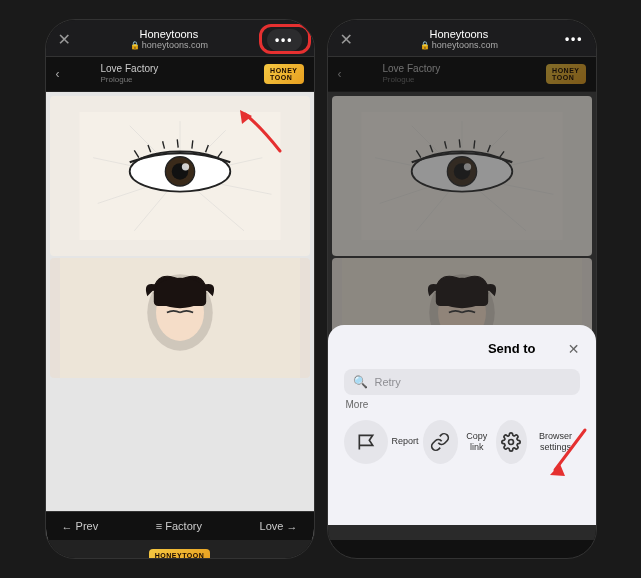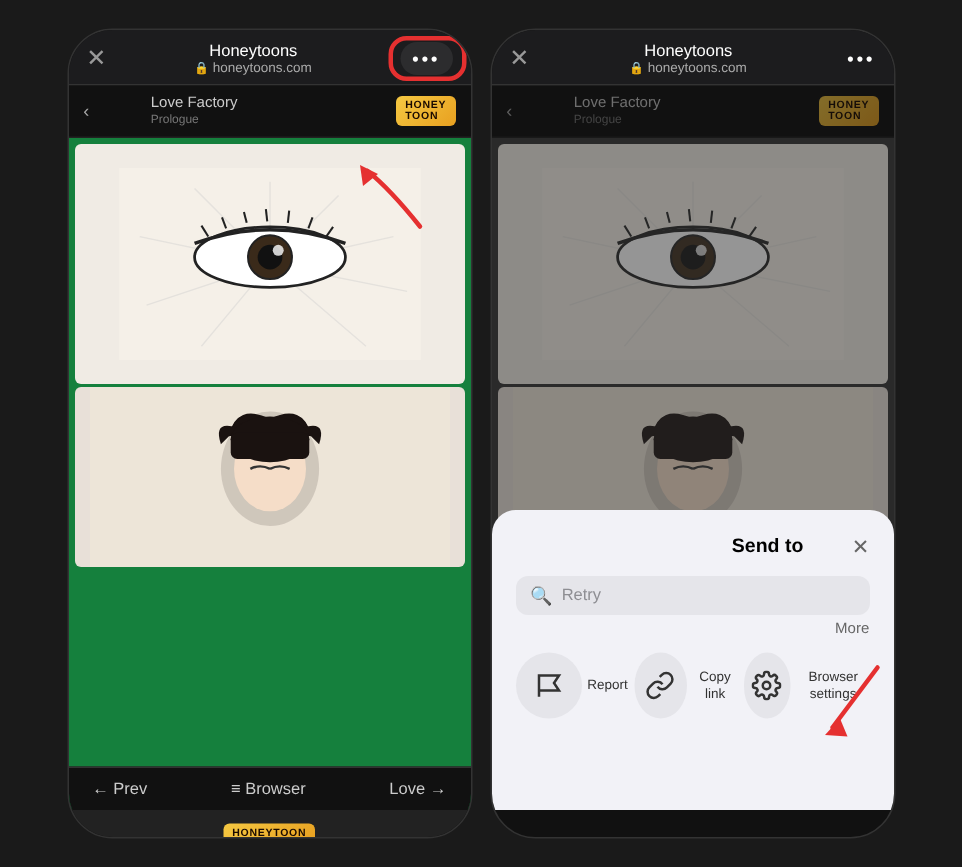--- a/index.html
+++ b/index.html
@@ -79,21 +79,21 @@
       font-size: 16px;
       cursor: pointer;
       font-weight: bold;
       letter-spacing: 1px;
     }
 
     
     .browser-content {
       width: 100%;
       height: calc(100% - 90px);
-      background: #15803d;
+      background: #e5e5e5;
       position: relative;
       overflow: hidden;
     }
 
     
     .content-header {
       background: #111;
       padding: 6px 10px;
       display: flex;
       align-items: center;
@@ -276,21 +276,20 @@
 
     .sheet-search-text {
       color: #8e8e93;
       font-size: 11px;
     }
 
     .sheet-more-label {
       color: #666;
       font-size: 10px;
       margin: 4px 0 10px 2px;
-      text-align: right;
     }
 
     .sheet-actions {
       display: flex;
       justify-content: space-around;
       gap: 4px;
     }
 
     .sheet-action {
       display: flex;
@@ -439,21 +438,21 @@
             <rect x="86" y="28" width="48" height="16" fill="#1a1210" rx="4"></rect>
 
             <path d="M98 50 Q104 47 110 50" stroke="#333" stroke-width="1.5" fill="none"></path>
             <path d="M110 50 Q116 47 122 50" stroke="#333" stroke-width="1.5" fill="none"></path>
           </svg>
         </div>
       </div>
 
       <div class="bottom-nav">
         <span class="nav-prev">← Prev</span>
-        <span class="nav-episodes">≡  Browser</span>
+        <span class="nav-episodes">≡  Factory</span>
         <span class="nav-next">Love →</span>
       </div>
     </div>
 
     <div class="bottom-logo-bar">
       <div class="honey-logo" style="display:inline-block; font-size:10px;">
         <span>HONEYTOON</span>
       </div>
     </div>
   </div>
@@ -528,21 +527,21 @@
             <path d="M140 35 Q145 20 130 25" fill="#1a1210"></path>
             <ellipse cx="110" cy="50" rx="22" ry="26" fill="#f5ddc8"></ellipse>
             <ellipse cx="110" cy="32" rx="24" ry="14" fill="#1a1210"></ellipse>
             <rect x="86" y="28" width="48" height="16" fill="#1a1210" rx="4"></rect>
             <path d="M98 50 Q104 47 110 50" stroke="#333" stroke-width="1.5" fill="none"></path>
             <path d="M110 50 Q116 47 122 50" stroke="#333" stroke-width="1.5" fill="none"></path>
           </svg>
         </div>
       </div>
 
-      <div class="send-to-sheet" style="position:absolute; bottom:0; left:0; right:0; height:200px; z-index:10;">
+      <div class="send-to-sheet" style="position:absolute; bottom:15px; left:0; right:0; height:200px; z-index:10;">
 
         <div class="sheet-header">
           <div style="flex:1;"></div>
           <span class="sheet-title">Send to</span>
           <span class="sheet-close" style="flex:0;">✕</span>
         </div>
 
         <div class="sheet-search">
           <span class="sheet-search-icon">🔍</span>
           <span class="sheet-search-text">Retry</span>

